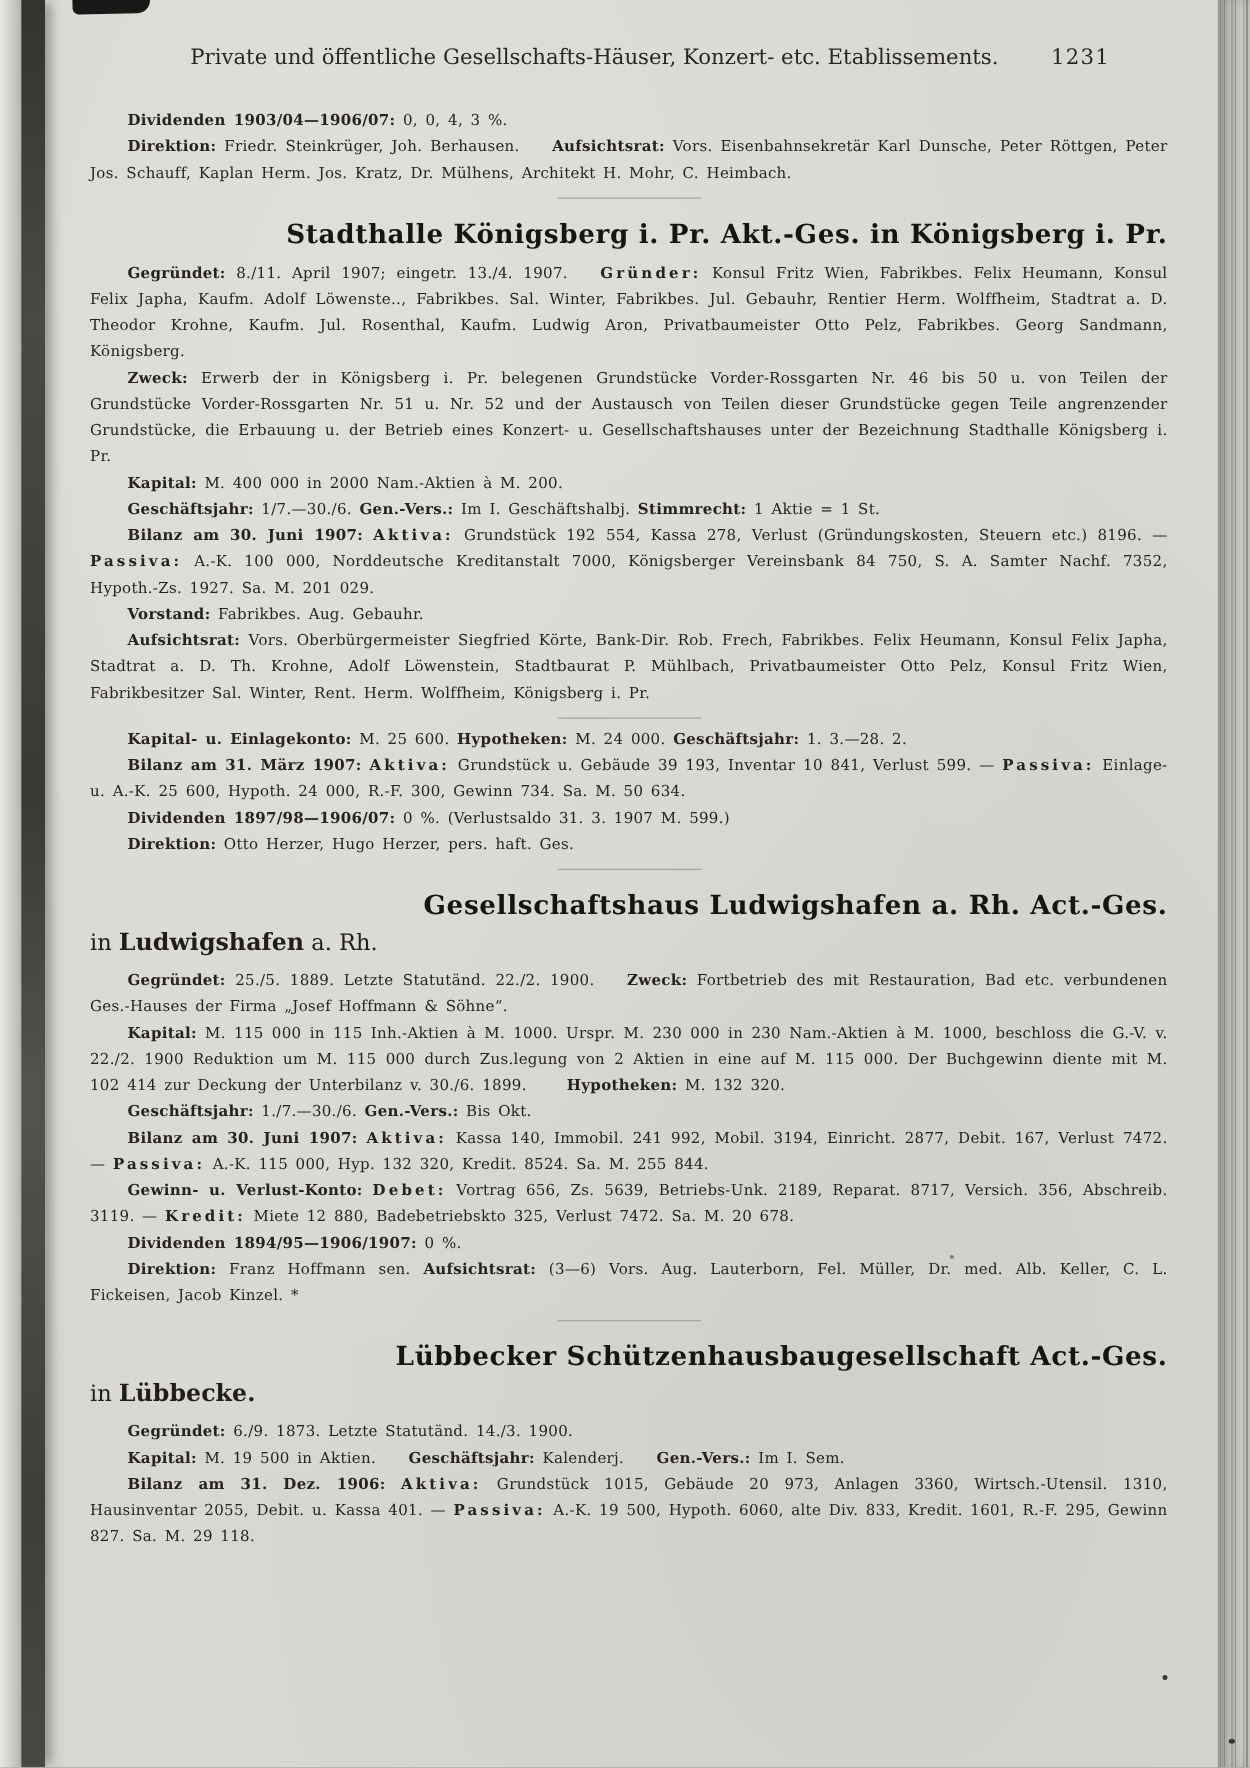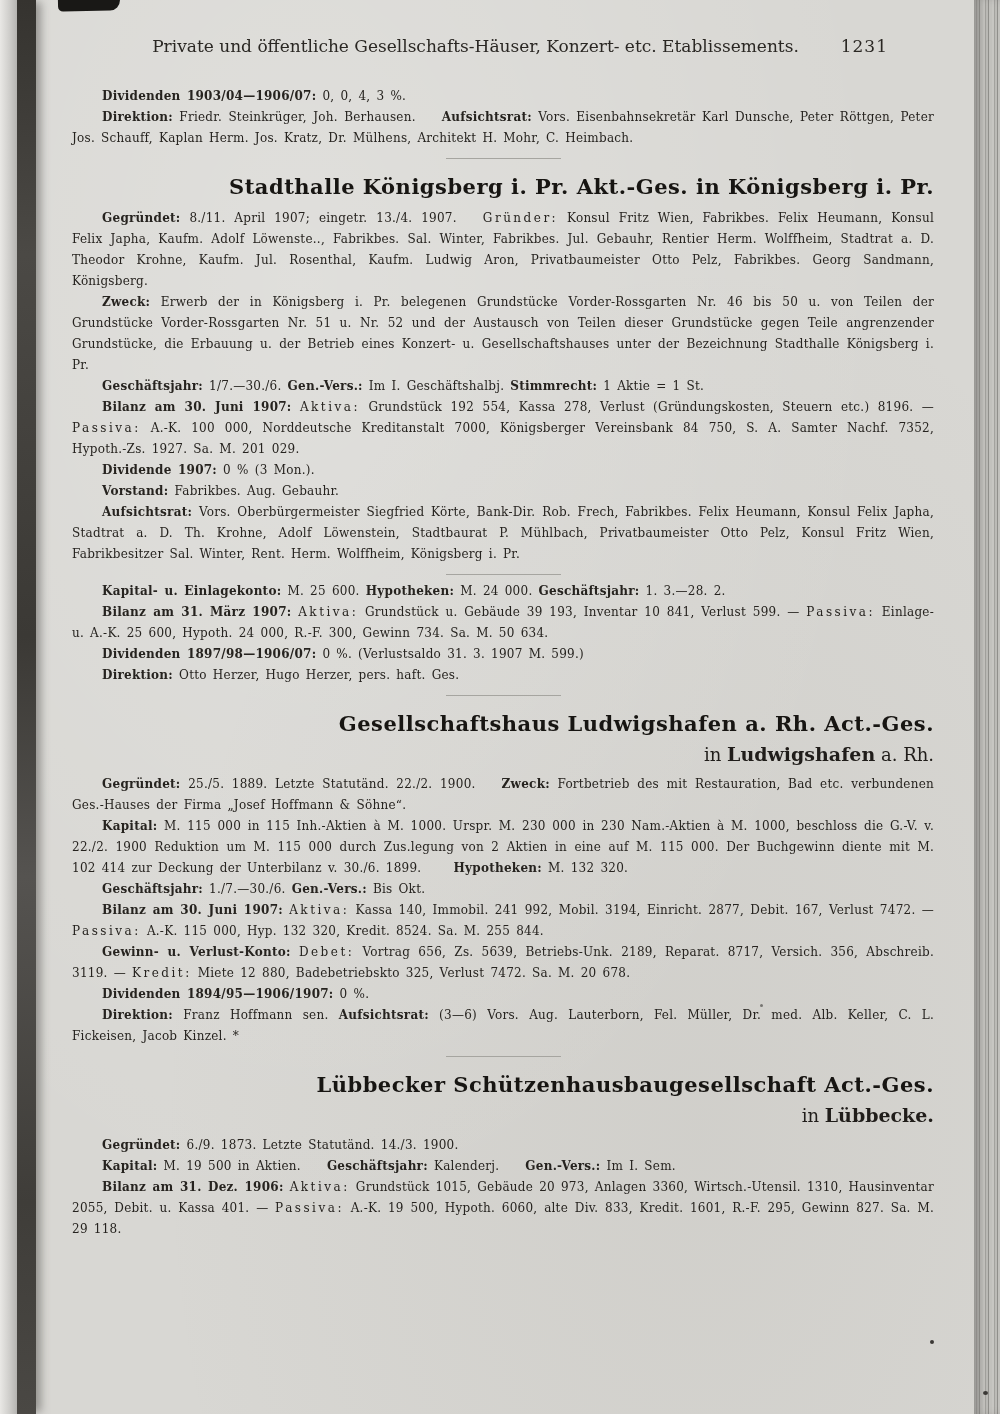--- a/index.html
+++ b/index.html
@@ -30,28 +30,28 @@
   .speck-c{left:760px;top:1004px;width:3px;height:3px;opacity:.6;}
 
   .content{position:absolute;left:72px;top:36px;width:862px;}
 
   .running-head{position:relative;text-align:center;font-size:17px;
     padding-right:55px;margin:0 0 30px 0;color:#2a2723;}
   .running-head .pagenum{position:absolute;right:46px;top:0;letter-spacing:1px;}
 
   .section-heading{font-size:21px;font-weight:bold;text-align:right;
     margin:15px 0 9px 0;letter-spacing:.5px;white-space:nowrap;color:#171512;}
-  .section-subheading{font-size:18px;font-weight:normal;text-align:right;
+  .section-subheading{font-size:18px;font-weight:normal;text-align:left;
     margin:-2px 0 9px 0;color:#201d1a;}
   .section-subheading .b{font-size:19px;}
 
   p.entry{margin:0;text-align:justify;text-indent:30px;
     font-size:12px;line-height:21px;word-spacing:2px;letter-spacing:.25px;}
   .b{font-weight:bold;}
-  .sp{letter-spacing:2.5px;}
+  .sp{letter-spacing:2.5px;font-weight:bold;}
   .gap{display:inline-block;width:26px;}
   .divider{width:115px;height:0;border-top:1px solid #a6a5a0;margin:9px auto 6px auto;}
 </style>
 </head>
 <body>
 
 <div class="page">
   <div class="left-margin-strip"></div>
   <div class="binding-shadow"></div>
   <div class="ink-smudge-top"></div>
@@ -68,23 +68,23 @@
     <div>
         <section>
           <p class="entry"><span class="b">Dividenden 1903/04—1906/07:</span><span class=""> 0, 0, 4, 3 %.</span></p>
           <p class="entry"><span class="b">Direktion:</span><span class=""> Friedr. Steinkrüger, Joh. Berhausen.</span><span class="gap"></span><span class="b">Aufsichtsrat:</span><span class=""> Vors. Eisenbahnsekretär Karl Dunsche, Peter Röttgen, Peter Jos. Schauff, Kaplan Herm. Jos. Kratz, Dr. Mülhens, Architekt H. Mohr, C. Heimbach.</span></p>
         </section>
         <div class="divider"></div>
         <section>
           <h2 class="section-heading">Stadthalle Königsberg i. Pr. Akt.-Ges. in Königsberg i. Pr.</h2>
           <p class="entry"><span class="b">Gegründet:</span><span class=""> 8./11. April 1907; eingetr. 13./4. 1907.</span><span class="gap"></span><span class="sp">Gründer:</span><span class=""> Konsul Fritz Wien, Fabrikbes. Felix Heumann, Konsul Felix Japha, Kaufm. Adolf Löwenste.., Fabrikbes. Sal. Winter, Fabrikbes. Jul. Gebauhr, Rentier Herm. Wolffheim, Stadtrat a. D. Theodor Krohne, Kaufm. Jul. Rosenthal, Kaufm. Ludwig Aron, Privatbaumeister Otto Pelz, Fabrikbes. Georg Sandmann, Königsberg.</span></p>
           <p class="entry"><span class="b">Zweck:</span><span class=""> Erwerb der in Königsberg i. Pr. belegenen Grundstücke Vorder-Rossgarten Nr. 46 bis 50 u. von Teilen der Grundstücke Vorder-Rossgarten Nr. 51 u. Nr. 52 und der Austausch von Teilen dieser Grundstücke gegen Teile angrenzender Grundstücke, die Erbauung u. der Betrieb eines Konzert- u. Gesellschaftshauses unter der Bezeichnung Stadthalle Königsberg i. Pr.</span></p>
+          <p class="entry"><span class="b">Kapital:</span><span class=""> M. 400 000 in 2000 Nam.-Aktien à M. 200.</span></p>
           <p class="entry"><span class="b">Geschäftsjahr:</span><span class=""> 1/7.—30./6. </span><span class="b">Gen.-Vers.:</span><span class=""> Im I. Geschäftshalbj. </span><span class="b">Stimmrecht:</span><span class=""> 1 Aktie = 1 St.</span></p>
           <p class="entry"><span class="b">Bilanz am 30. Juni 1907:</span><span class=""> </span><span class="sp">Aktiva:</span><span class=""> Grundstück 192 554, Kassa 278, Verlust (Gründungskosten, Steuern etc.) 8196. — </span><span class="sp">Passiva:</span><span class=""> A.-K. 100 000, Norddeutsche Kreditanstalt 7000, Königsberger Vereinsbank 84 750, S. A. Samter Nachf. 7352, Hypoth.-Zs. 1927. Sa. M. 201 029.</span></p>
-          <p class="entry"><span class="b">Dividende 1907:</span><span class=""> 0 % (3 Mon.).</span></p>
           <p class="entry"><span class="b">Vorstand:</span><span class=""> Fabrikbes. Aug. Gebauhr.</span></p>
           <p class="entry"><span class="b">Aufsichtsrat:</span><span class=""> Vors. Oberbürgermeister Siegfried Körte, Bank-Dir. Rob. Frech, Fabrikbes. Felix Heumann, Konsul Felix Japha, Stadtrat a. D. Th. Krohne, Adolf Löwenstein, Stadtbaurat P. Mühlbach, Privatbaumeister Otto Pelz, Konsul Fritz Wien, Fabrikbesitzer Sal. Winter, Rent. Herm. Wolffheim, Königsberg i. Pr.</span></p>
         </section>
         <div class="divider"></div>
         <section>
           <p class="entry"><span class="b">Kapital- u. Einlagekonto:</span><span class=""> M. 25 600. </span><span class="b">Hypotheken:</span><span class=""> M. 24 000. </span><span class="b">Geschäftsjahr:</span><span class=""> 1. 3.—28. 2.</span></p>
           <p class="entry"><span class="b">Bilanz am 31. März 1907:</span><span class=""> </span><span class="sp">Aktiva:</span><span class=""> Grundstück u. Gebäude 39 193, Inventar 10 841, Verlust 599. — </span><span class="sp">Passiva:</span><span class=""> Einlage- u. A.-K. 25 600, Hypoth. 24 000, R.-F. 300, Gewinn 734. Sa. M. 50 634.</span></p>
           <p class="entry"><span class="b">Dividenden 1897/98—1906/07:</span><span class=""> 0 %. (Verlustsaldo 31. 3. 1907 M. 599.)</span></p>
           <p class="entry"><span class="b">Direktion:</span><span class=""> Otto Herzer, Hugo Herzer, pers. haft. Ges.</span></p>
         </section>

